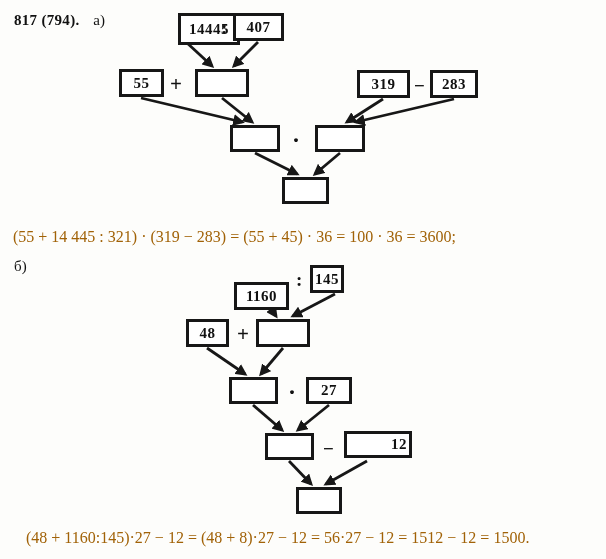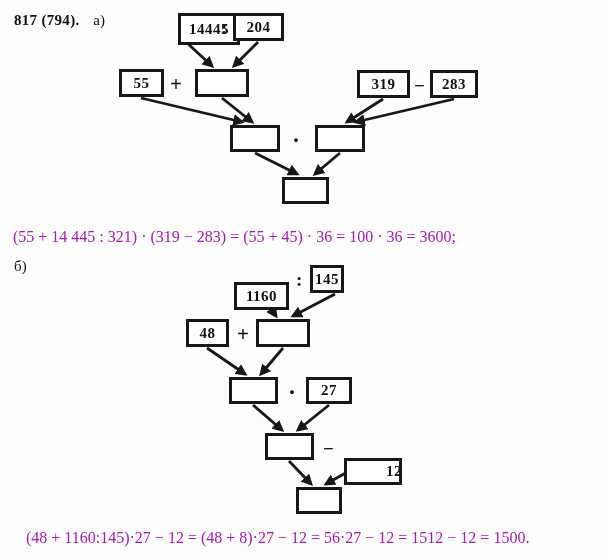--- a/index.html
+++ b/index.html
@@ -24,21 +24,21 @@
     position:absolute;
     font-weight:bold;
     z-index:2;
     line-height:1;
   }
   .eq{
     position:absolute;
     margin:0;
     font-size:16px;
     white-space:nowrap;
-    color:#a21caf;
+    color:#a16207;
     z-index:2;
   }
   .label{
     position:absolute;
     font-size:15px;
     z-index:2;
   }
   .label b{letter-spacing:.3px;}
   svg.arrows{position:absolute;left:0;top:0;z-index:1;}
 </style>
@@ -75,21 +75,21 @@
     </g>
   </svg>
 
   <div class="label" style="left:14px;top:12px;">
     <b>817 (794).</b>
     <span style="margin-left:10px;">а)</span>
   </div>
 
   <div class="node" style="left:164px;top:13px;width:62px;height:32px;margin-left:14px;">14445</div>
   <span class="op" style="left:221px;top:18px;font-size:19px;">:</span>
-  <div class="node" style="left:233px;top:13px;width:51px;height:28px;">204</div>
+  <div class="node" style="left:233px;top:13px;width:51px;height:28px;">407</div>
 
   <div class="node" style="left:119px;top:69px;width:45px;height:28px;">55</div>
   <span class="op" style="left:170px;top:74px;font-size:21px;">+</span>
   <div class="node" style="left:195px;top:69px;width:54px;height:28px;"></div>
 
   <div class="node" style="left:357px;top:70px;width:53px;height:28px;">319</div>
   <span class="op" style="left:414px;top:76px;font-size:19px;">−</span>
   <div class="node" style="left:430px;top:70px;width:48px;height:28px;">283</div>
 
   <div class="node" style="left:230px;top:125px;width:50px;height:27px;"></div>
@@ -109,19 +109,19 @@
   <div class="node" style="left:186px;top:319px;width:43px;height:28px;">48</div>
   <span class="op" style="left:237px;top:324px;font-size:21px;">+</span>
   <div class="node" style="left:256px;top:319px;width:54px;height:28px;"></div>
 
   <div class="node" style="left:229px;top:377px;width:49px;height:27px;"></div>
   <span class="op" style="left:288px;top:380px;font-size:24px;">·</span>
   <div class="node" style="left:306px;top:377px;width:46px;height:27px;">27</div>
 
   <div class="node" style="left:265px;top:433px;width:49px;height:27px;"></div>
   <span class="op" style="left:323px;top:439px;font-size:19px;">−</span>
-  <div class="node" style="left:344px;top:458px;width:58px;height:27px;padding-left:42px;">12</div>
+  <div class="node" style="left:344px;top:431px;width:68px;height:27px;padding-left:42px;">12</div>
 
   <div class="node" style="left:296px;top:487px;width:46px;height:27px;"></div>
 
   <p class="eq" style="left:26px;top:529px;">(48 + 1160:145)·27 − 12 = (48 + 8)·27 − 12 = 56·27 − 12 = 1512 − 12 = 1500.</p>
 
 </div>
 
 </body></html>

